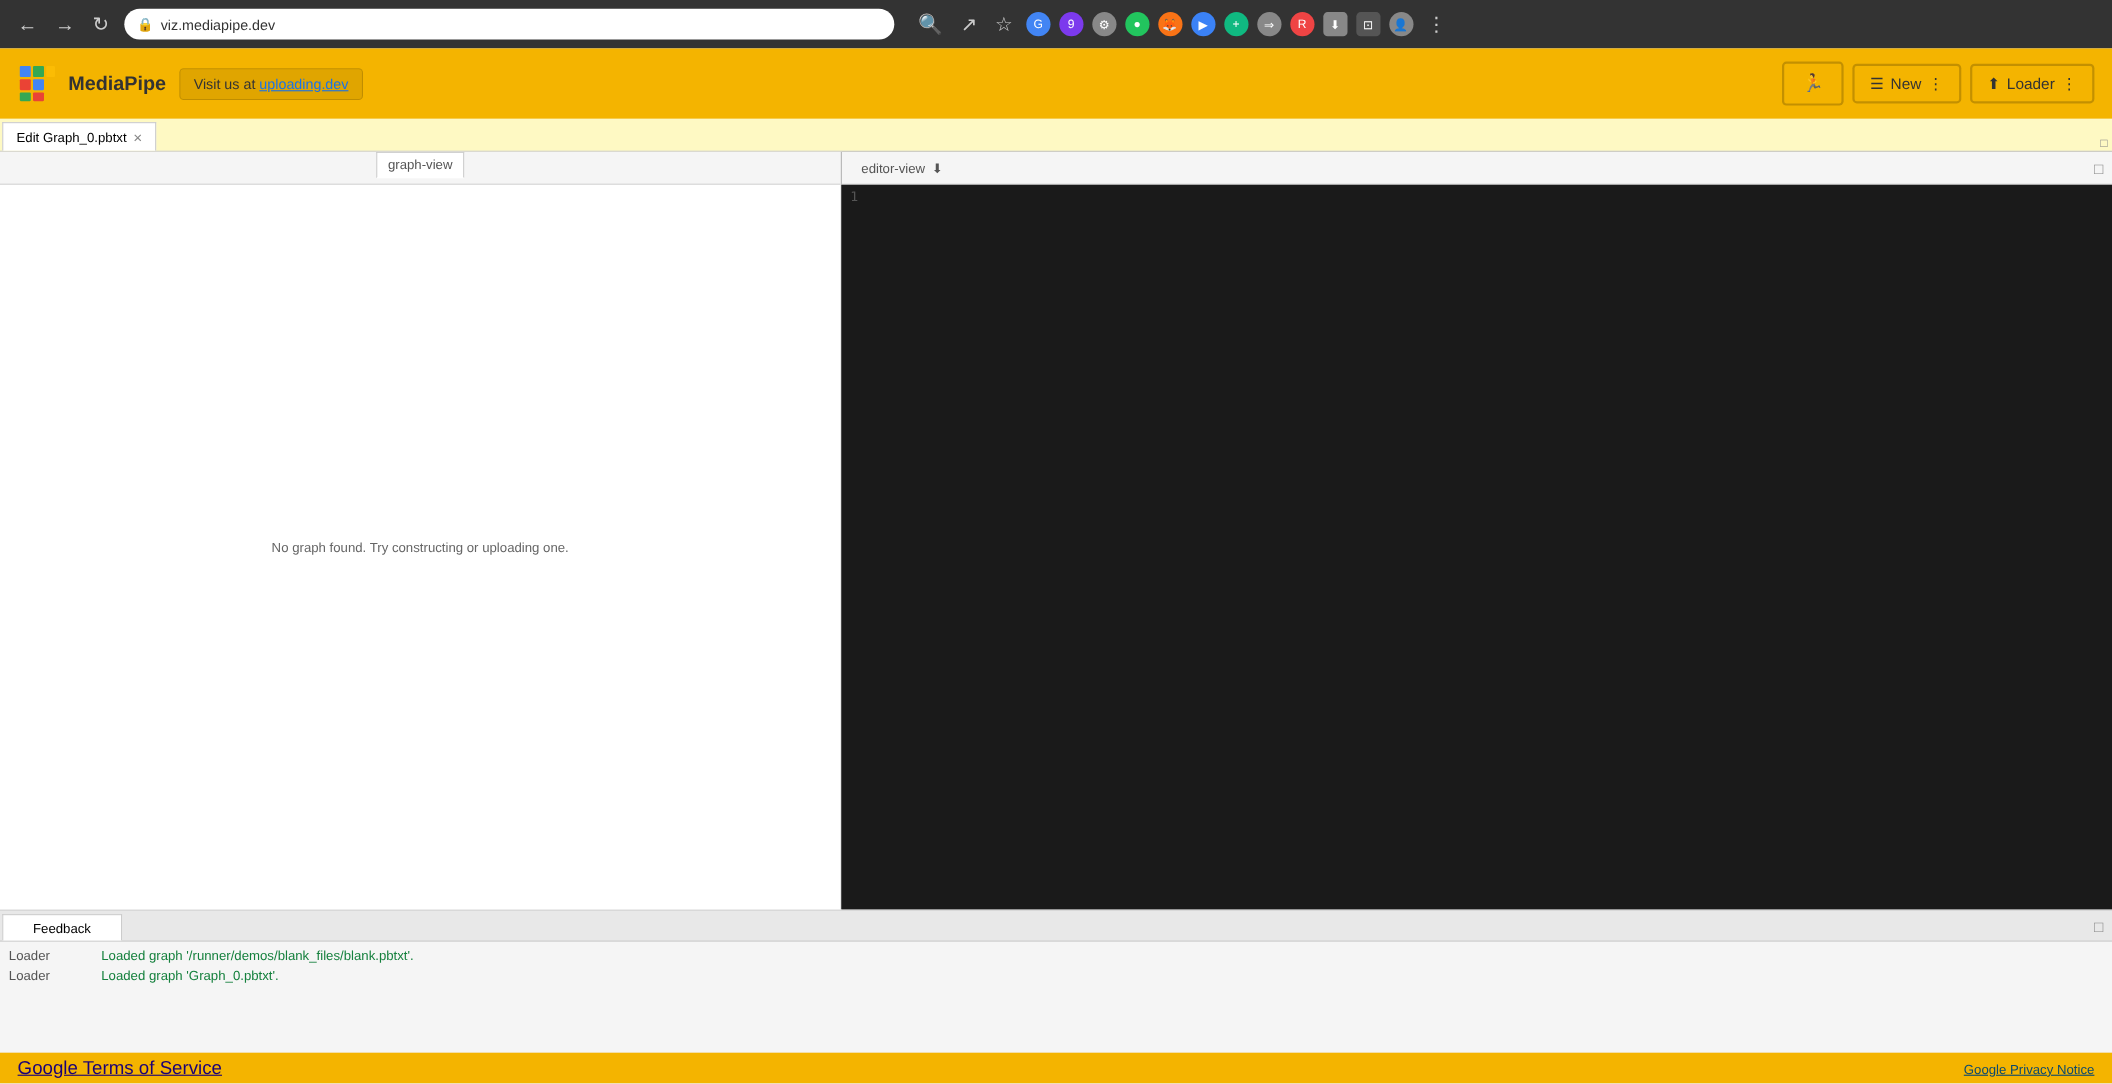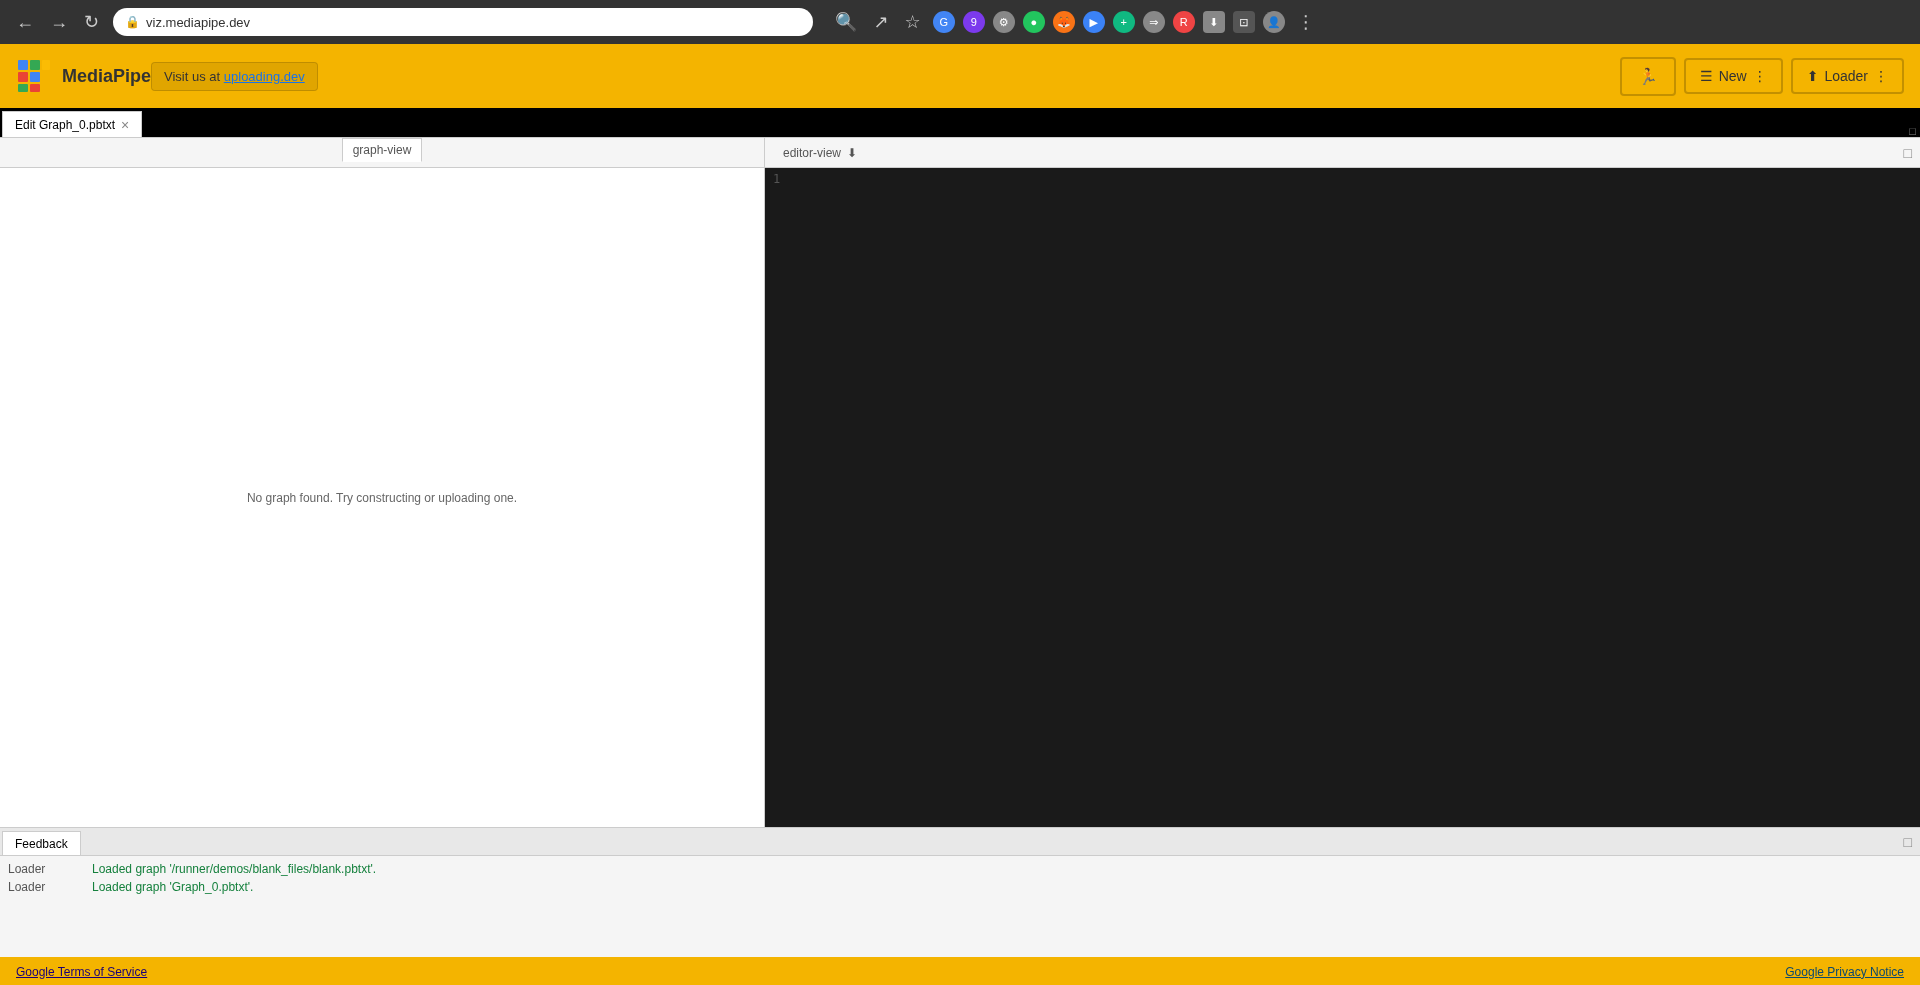--- a/index.html
+++ b/index.html
@@ -7,34 +7,34 @@
 
     
     .browser-chrome { background: #333; height: 44px; display: flex; align-items: center; padding: 0 10px; gap: 8px; flex-shrink: 0; }
     .browser-nav-buttons { display: flex; gap: 4px; align-items: center; }
     .nav-btn { background: none; border: none; color: #ccc; font-size: 18px; cursor: pointer; padding: 4px 6px; border-radius: 4px; line-height: 1; }
     .address-bar { flex: 1; background: #fff; border-radius: 20px; height: 28px; display: flex; align-items: center; padding: 0 12px; font-size: 13px; color: #333; gap: 6px; max-width: 700px; }
     .address-bar .lock-icon { color: #5a5a5a; font-size: 12px; }
     .browser-actions { display: flex; align-items: center; gap: 4px; margin-left: 8px; }
 
     
-    .app-header { background: #f4b400; height: 64px; display: flex; align-items: center; padding: 0 16px; gap: 0; flex-shrink: 0; }
+    .app-header { background: #f4b400; height: 64px; display: flex; align-items: center; padding: 0 16px; gap: 12px; flex-shrink: 0; }
     .app-logo { display: flex; align-items: center; gap: 10px; }
     .logo-icon { width: 36px; height: 36px; }
     .logo-text { font-size: 18px; font-weight: 600; color: #333; }
     .visit-link { background: rgba(0,0,0,0.08); border-radius: 4px; padding: 6px 12px; font-size: 13px; color: #333; text-decoration: none; border: 1px solid rgba(0,0,0,0.15); }
     .visit-link a { color: #1a73e8; text-decoration: underline; }
     .header-spacer { flex: 1; }
     .header-right { display: flex; align-items: center; gap: 8px; }
     .run-btn { background: #f4b400; border: 2px solid rgba(0,0,0,0.2); border-radius: 4px; padding: 8px 16px; font-size: 14px; cursor: pointer; display: flex; align-items: center; gap: 6px; color: #333; }
     .new-btn { background: #f4b400; border: 2px solid rgba(0,0,0,0.2); border-radius: 4px; padding: 8px 14px; font-size: 14px; cursor: pointer; display: flex; align-items: center; gap: 6px; color: #333; font-weight: 500; }
     .upload-btn { background: #f4b400; border: 2px solid rgba(0,0,0,0.2); border-radius: 4px; padding: 8px 14px; font-size: 14px; cursor: pointer; display: flex; align-items: center; gap: 6px; color: #333; font-weight: 500; }
 
     
-    .tab-bar { background: #000000; height: 30px; display: flex; align-items: flex-end; padding: 0 0; border-bottom: 1px solid #ccc; flex-shrink: 0; }
+    .tab-bar { background: #fef9c3; height: 30px; display: flex; align-items: flex-end; padding: 0 0; border-bottom: 1px solid #ccc; flex-shrink: 0; }
     .tab { background: #fff; border: 1px solid #ccc; border-bottom: none; padding: 4px 12px; font-size: 12px; display: flex; align-items: center; gap: 6px; cursor: pointer; height: 26px; margin-left: 2px; }
     .tab-close { color: #888; cursor: pointer; font-size: 14px; line-height: 1; }
     .tab-maximize { margin-left: auto; padding-right: 4px; color: #888; font-size: 11px; cursor: pointer; }
 
     
     .main-area { display: flex; flex-direction: column; flex: 1; overflow: hidden; }
     .panels { display: flex; flex: 1; overflow: hidden; }
 
     
     .left-panel { width: 765px; display: flex; flex-direction: column; border-right: 1px solid #ccc; background: #fff; flex-shrink: 0; }
@@ -48,30 +48,30 @@
     .right-panel { flex: 1; display: flex; flex-direction: column; background: #1a1a1a; }
     .editor-header { background: #f5f5f5; border-bottom: 1px solid #ccc; height: 30px; display: flex; align-items: center; padding: 0 8px; }
     .editor-tab { font-size: 12px; color: #555; padding: 4px 10px; cursor: pointer; display: flex; align-items: center; gap: 6px; }
     .editor-maximize { margin-left: auto; color: #888; cursor: pointer; font-size: 14px; }
     .editor-content { flex: 1; background: #1a1a1a; display: flex; }
     .line-numbers { color: #555; font-size: 12px; font-family: monospace; padding: 4px 8px; }
 
     
     .feedback-panel { background: #f5f5f5; border-top: 1px solid #ccc; height: 130px; flex-shrink: 0; display: flex; flex-direction: column; }
     .feedback-tab-bar { background: #e8e8e8; border-bottom: 1px solid #ccc; height: 28px; display: flex; align-items: flex-end; }
-    .feedback-tab { background: #fff; border: 1px solid #ccc; border-bottom: none; padding: 4px 12px; font-size: 12px; cursor: pointer; height: 24px; display: flex; align-items: center; margin-left: 2px; margin-top: 36px; }
+    .feedback-tab { background: #fff; border: 1px solid #ccc; border-bottom: none; padding: 4px 27px; font-size: 12px; cursor: pointer; height: 24px; display: flex; align-items: center; margin-left: 2px; margin-top: 36px; }
     .feedback-maximize { margin-left: auto; padding-right: 8px; color: #888; font-size: 14px; cursor: pointer; align-self: center; }
     .feedback-content { flex: 1; overflow-y: auto; padding: 4px 0; }
     .feedback-row { display: flex; align-items: flex-start; padding: 2px 8px; font-size: 12px; gap: 6px; }
     .feedback-label { color: #555; min-width: 50px; font-size: 12px; }
     .feedback-msg { color: #15803d; font-size: 12px; margin-left: 28px; }
 
     
     .footer { background: #f4b400; height: 28px; display: flex; align-items: center; padding: 0 16px; flex-shrink: 0; }
-    .footer-left a { color: #1a0077; font-size: 12px; text-decoration: underline; }
+    .footer-left a { color: #1a0077; font-size: 17px; text-decoration: underline; }
     .footer-right { margin-left: auto; }
     .footer-right a { color: #0c4a6e; font-size: 12px; text-decoration: underline; }
   </style>
 </head>
 <body>
 
 <div class="browser-chrome">
   <div class="browser-nav-buttons">
     <button class="nav-btn">←</button>
     <button class="nav-btn">→</button>

